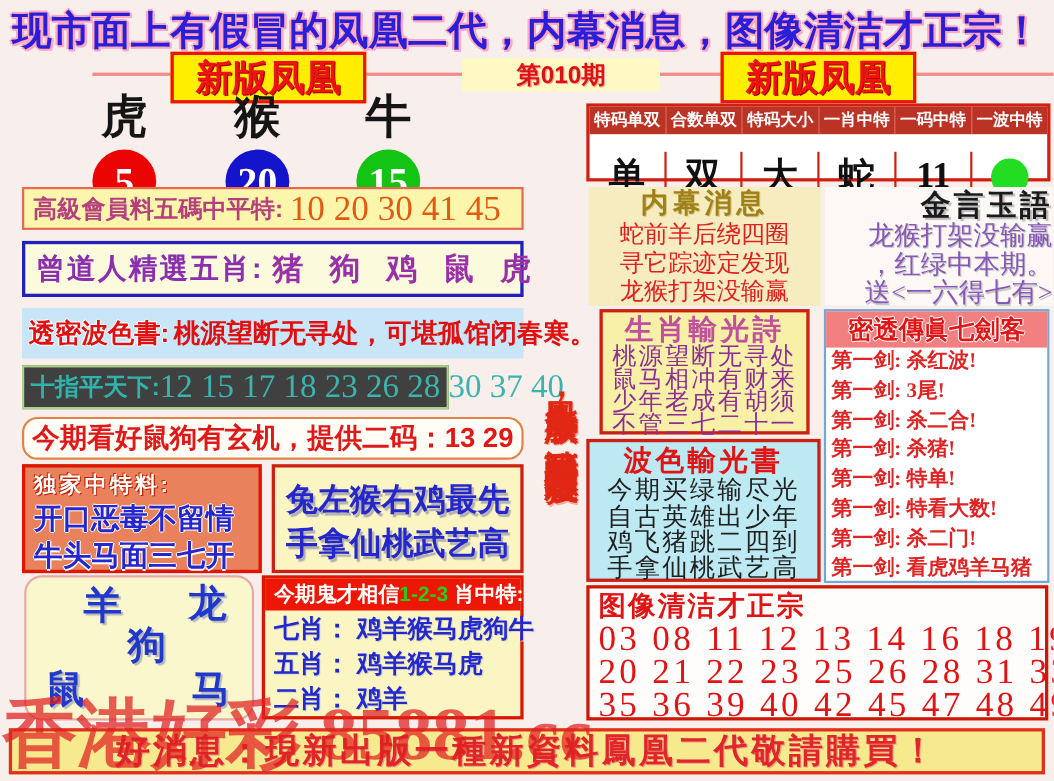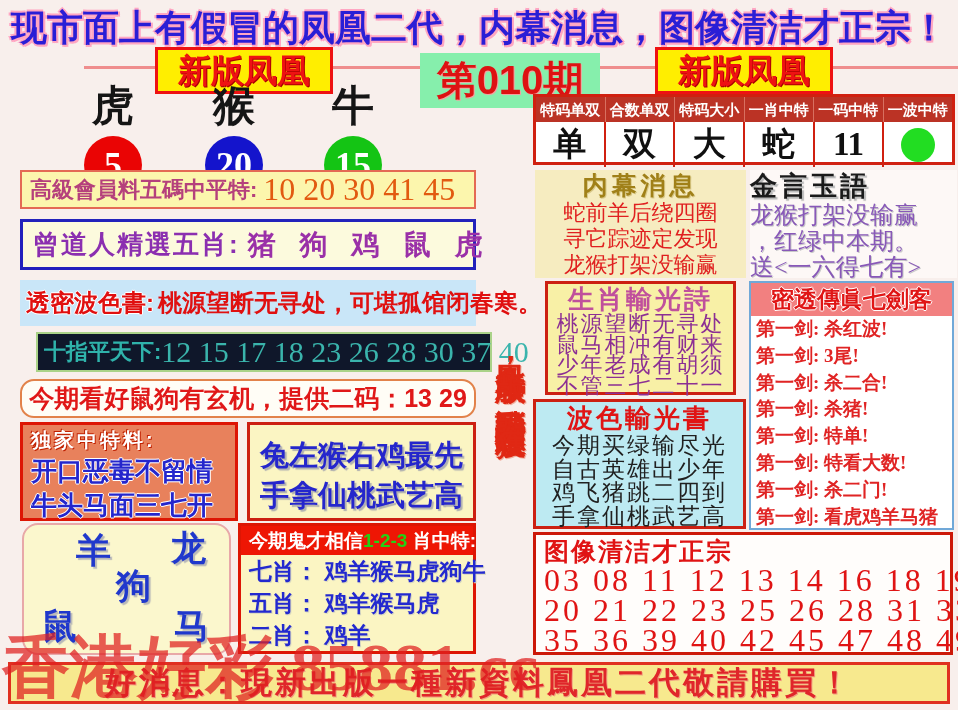--- a/index.html
+++ b/index.html
@@ -11,22 +11,22 @@
   .top-notice { position:absolute; left:0; top:4px; width:958px; text-align:center;
     font-size:36px; font-weight:bold; color:#2a1ed6; letter-spacing:0px; white-space:nowrap;
     text-shadow:-2px 0 #ffa6c2, 2px 0 #ffa6c2, 0 -2px #ffa6c2, 0 2px #ffa6c2, 2px 2px #ffa6c2; }
 
   
   .divider-line { position:absolute; left:84px; top:66px; width:874px; height:3px; background:#ef8d8d; }
   .edition-badge { position:absolute; top:47px; height:47px; background:#ffee00; border:3px solid #ee1212;
     color:#ee1212; font-size:33px; font-weight:bold; line-height:41px; text-align:center; width:178px;
     text-shadow:1px 1px 0 #a00; }
   .edition-left { left:155px; } .edition-right { left:655px; }
-  .issue-no { position:absolute; left:420px; top:53px; width:180px; text-align:center; background:#86efac;
-    color:#dd1212; font-size:40px; font-weight:bold; text-shadow:1px 1px 0 #f4a0a0; }
+  .issue-no { position:absolute; left:420px; top:53px; width:180px; text-align:center; background:#fef9c3;
+    color:#dd1212; font-size:22px; font-weight:bold; text-shadow:1px 1px 0 #f4a0a0; }
 
   
   .zpick { position:absolute; width:120px; text-align:center; }
   .zpick .animal { font-size:42px; font-weight:bold; color:#151515; font-family:"Liberation Serif",serif; }
   .zpick .ball { width:58px; height:58px; margin:2px auto 0; border-radius:50%; color:#fff;
     font-size:36px; font-weight:bold; line-height:58px; text-align:center; font-family:"Liberation Serif",serif; }
 
   
   .abox { position:absolute; }
 
@@ -39,21 +39,21 @@
     display:flex; align-items:center; padding-left:10px; white-space:nowrap; }
   .zeng-box .lbl { color:#8b2fb0; font-size:26px; font-weight:bold; letter-spacing:2px; }
   .zeng-box .val { color:#9a30a8; font-size:28px; font-weight:bold; letter-spacing:8px; margin-left:8px; }
 
   .bose-box { left:20px; top:280px; width:456px; height:46px; background:#c9e6f8;
     display:flex; align-items:center; padding-left:6px; white-space:nowrap; }
   .bose-box .lbl { color:#e01010; font-size:24px; font-weight:bold;
     text-shadow:-1px 0 #fff,1px 0 #fff,0 -1px #fff,0 1px #fff; }
   .bose-box .val { color:#e01010; font-size:24px; font-weight:bold; margin-left:4px; }
 
-  .ten-box { left:36px; top:332px; width:456px; height:40px; background:#0f172a; border:2px solid #aad288;
+  .ten-box { left:20px; top:332px; width:388px; height:40px; background:#404040; border:2px solid #aad288;
     display:flex; align-items:center; padding-left:6px; white-space:nowrap; }
   .ten-box .lbl { color:#2fb3ab; font-size:22px; font-weight:bold; }
   .ten-box .val { color:#3ab4ac; font-size:30px; font-family:"Liberation Serif",serif; }
 
   .two-codes { left:20px; top:379px; width:456px; height:39px; background:#fffdf6; border:2px solid #e2824a;
     border-radius:14px; text-align:center; line-height:35px; color:#e01818; font-size:25px; font-weight:bold;
     white-space:nowrap; }
 
   .exclusive-box { left:20px; top:422px; width:218px; height:99px; background:#e8815c; border:3px solid #dd1604;
     padding:2px 0 0 8px; }
@@ -79,37 +79,37 @@
   .ghost-box .grow { color:#2329cf; font-size:23px; font-weight:bold; line-height:32px; padding-left:8px;
     white-space:nowrap; text-shadow:1px 1px 0 #d8d8c0; }
 
   
   .v-slogan { position:absolute; left:481px; top:94px; width:50px; height:556px;
     writing-mode:vertical-rl; text-orientation:upright; color:#e02814; font-size:31px; font-weight:bold;
     letter-spacing:2px; text-align:center; font-family:"Liberation Serif",serif; text-shadow:1px 1px 0 #f0b0a0; }
 
   
   .pred-table { left:533px; top:94px; width:422px; height:71px; border:3px solid #d02010; background:#fff;
-    display:flex; flex-direction:column; }
+    display:flex; flex-direction:column;gap:16px; }
   .pred-table .hrow { display:flex; height:25px; background:#bb3325; }
   .pred-table .hcell { flex:1; color:#fff; font-size:15px; font-weight:bold; text-align:center;
     line-height:25px; white-space:nowrap; overflow:hidden; border-right:1px solid #d87060; }
   .pred-table .vrow { display:flex; flex:1; }
   .pred-table .vcell { flex:1; border-right:2px solid #d02010; display:flex; align-items:center;
     justify-content:center; color:#101010; font-size:33px; font-weight:bold; font-family:"Liberation Serif",serif; }
   .pred-table .vcell:last-child, .pred-table .hcell:last-child { border-right:none; }
   .wave-dot { width:34px; height:34px; border-radius:50%; }
 
   .insider-box { left:535px; top:170px; width:211px; height:108px; background:#f6ecc0; text-align:center; }
   .insider-box .ttl { color:#a08018; font-size:25px; font-weight:bold; letter-spacing:4px; line-height:30px;
     text-shadow:1px 1px 0 #d8c888; }
   .insider-box .ln { color:#e02020; font-size:22px; line-height:26px; white-space:nowrap;
     font-family:"Liberation Serif",serif; }
 
-  .golden-box { left:750px; top:170px; width:207px; height:108px; background:#fdf8f6; text-align:left; }
+  .golden-box { left:750px; top:170px; width:207px; height:108px; background:#fdf8f6; text-align:right; }
   .golden-box .ttl { color:#1a1a1a; font-size:27px; font-weight:bold; letter-spacing:3px; line-height:32px;
     text-shadow:2px 2px 1px #b8b8b8; }
   .golden-box .ln { color:#8858b8; font-size:24px; line-height:26px; white-space:nowrap;
     font-family:"Liberation Serif",serif; text-shadow:1px 1px 0 #c8c8c8; }
 
   .poem1-box { left:533px; top:281px; width:191px; height:114px; background:#f8f0a6; border:3px solid #cc2012;
     text-align:center;margin-left:12px; }
   .poem1-box .ttl { color:#c0509c; font-size:26px; font-weight:bold; letter-spacing:3px; line-height:30px; }
   .poem1-box .ln { color:#8c2f94; font-size:22px; line-height:20.5px; white-space:nowrap; letter-spacing:2px;
     font-family:"Liberation Serif",serif; }

